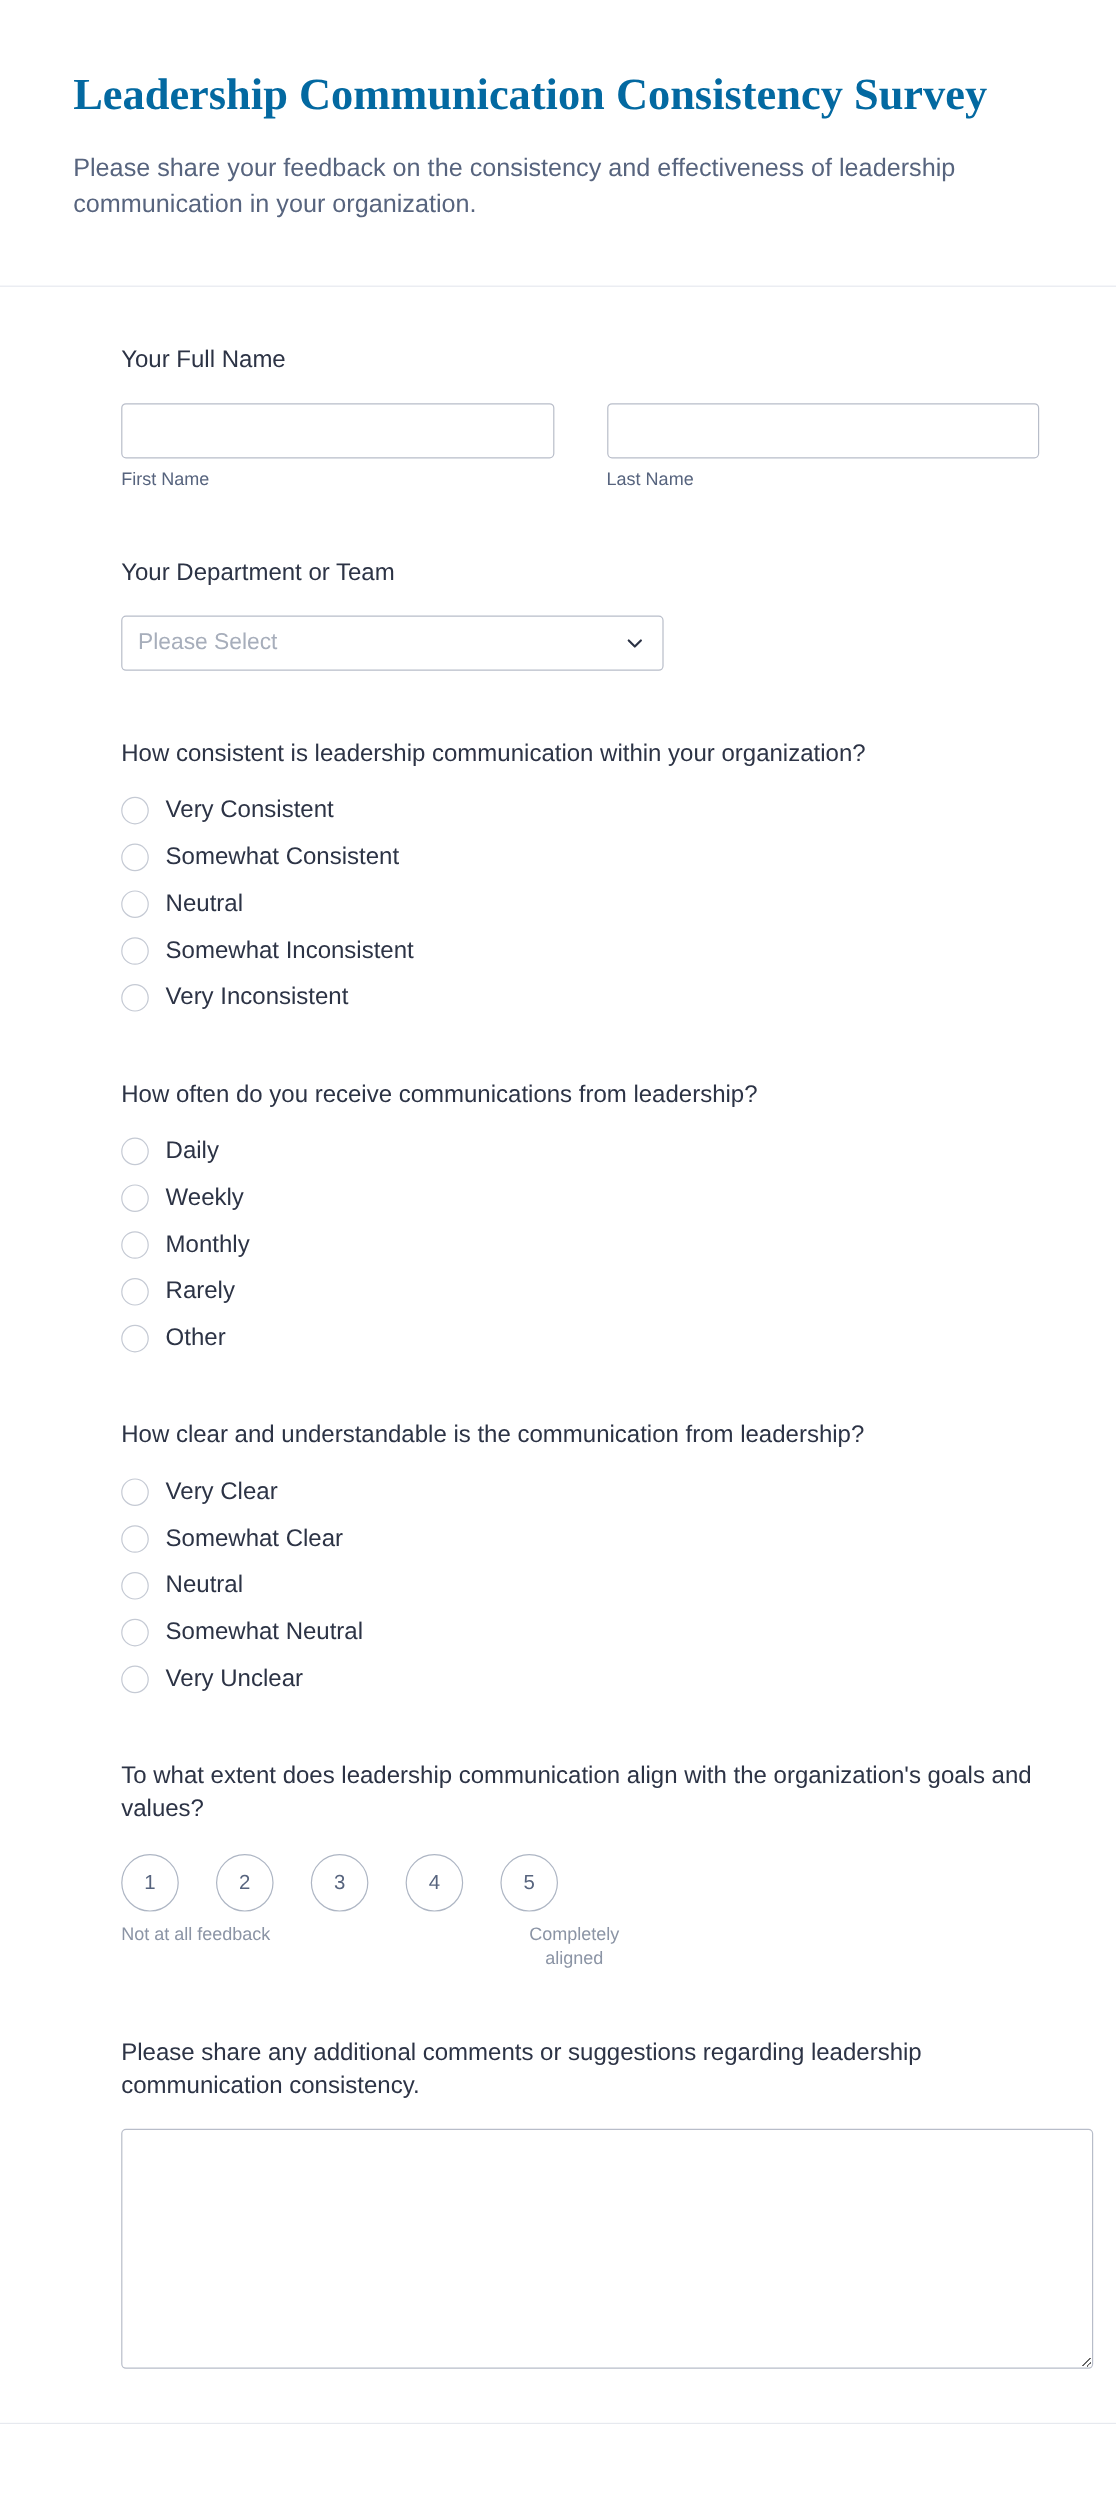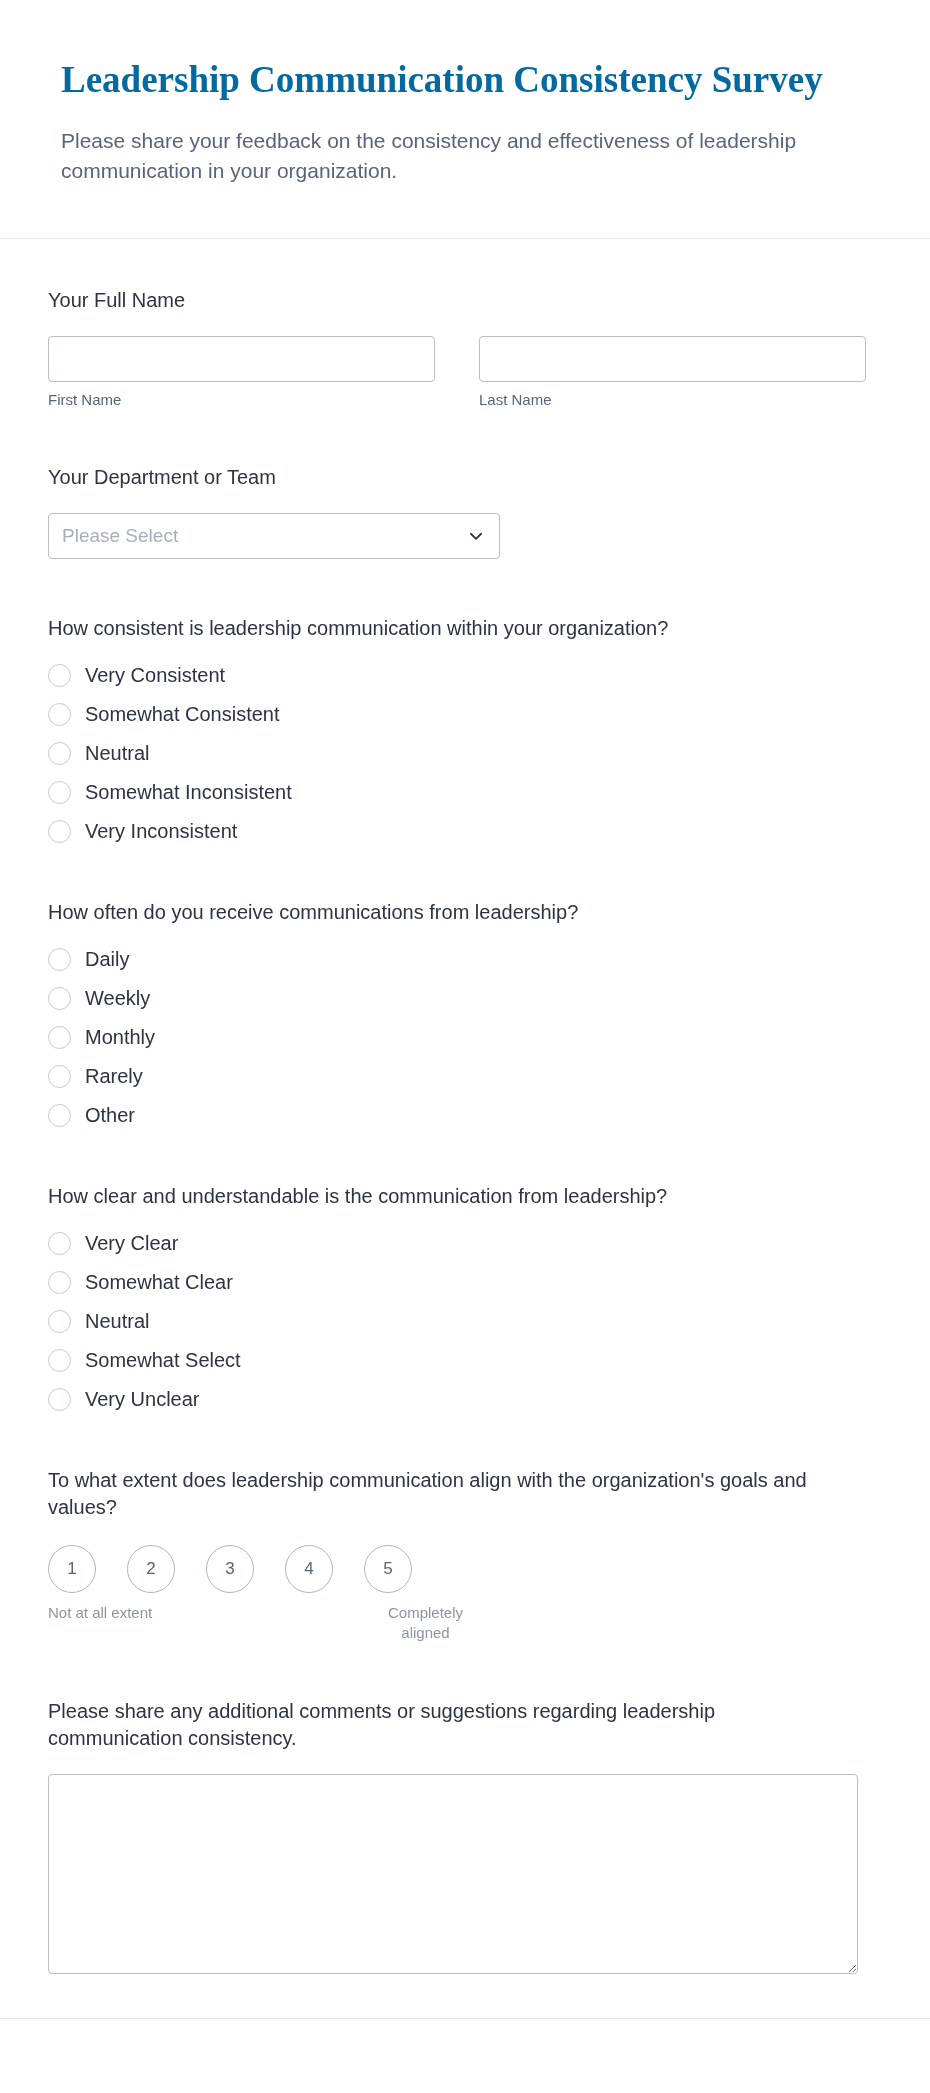--- a/index.html
+++ b/index.html
@@ -26,21 +26,21 @@
   .form-description {
     margin-top: 18px;
     font-size: 21px;
     line-height: 1.45;
     color: #57647e;
     max-width: 745px;
   }
   .divider { border: none; border-top: 1px solid #e6e9ef; height: 0; width: 100%; }
 
   
-  .form-body { padding: 48px 64px 40px 48px; flex: 1; }
+  .form-body { padding: 48px 64px 40px 101px; flex: 1; }
   .field { margin-bottom: 56px; }
   .field-label {
     font-size: 20px;
     font-weight: 500;
     color: #2c3345;
     line-height: 1.35;
     margin-bottom: 22px;
     max-width: 802px;
   }
 
@@ -247,40 +247,40 @@
         <div class="radio-row">
           <span class="radio-circle"></span>
           <span class="radio-label">Somewhat Clear</span>
         </div>
         <div class="radio-row">
           <span class="radio-circle"></span>
           <span class="radio-label">Neutral</span>
         </div>
         <div class="radio-row">
           <span class="radio-circle"></span>
-          <span class="radio-label">Somewhat Select</span>
+          <span class="radio-label">Somewhat Neutral</span>
         </div>
         <div class="radio-row">
           <span class="radio-circle"></span>
           <span class="radio-label">Very Unclear</span>
         </div>
       </div>
     </section>
 
     <section class="field">
       <div class="field-label">To what extent does leadership communication align with the organization's goals and values?</div>
       <div class="scale-row">
         <div class="scale-circle">1</div>
         <div class="scale-circle">2</div>
         <div class="scale-circle">3</div>
         <div class="scale-circle">4</div>
         <div class="scale-circle">5</div>
       </div>
       <div class="scale-labels">
-        <span class="scale-edge-label">Not at all extent</span>
+        <span class="scale-edge-label">Not at all feedback</span>
         <span class="scale-edge-label right">Completely aligned</span>
       </div>
     </section>
 
     <section class="field" style="margin-bottom: 0;">
       <div class="field-label">Please share any additional comments or suggestions regarding leadership communication consistency.</div>
       <textarea class="comments-textarea" style=""></textarea>
     </section>
 
   </main>

